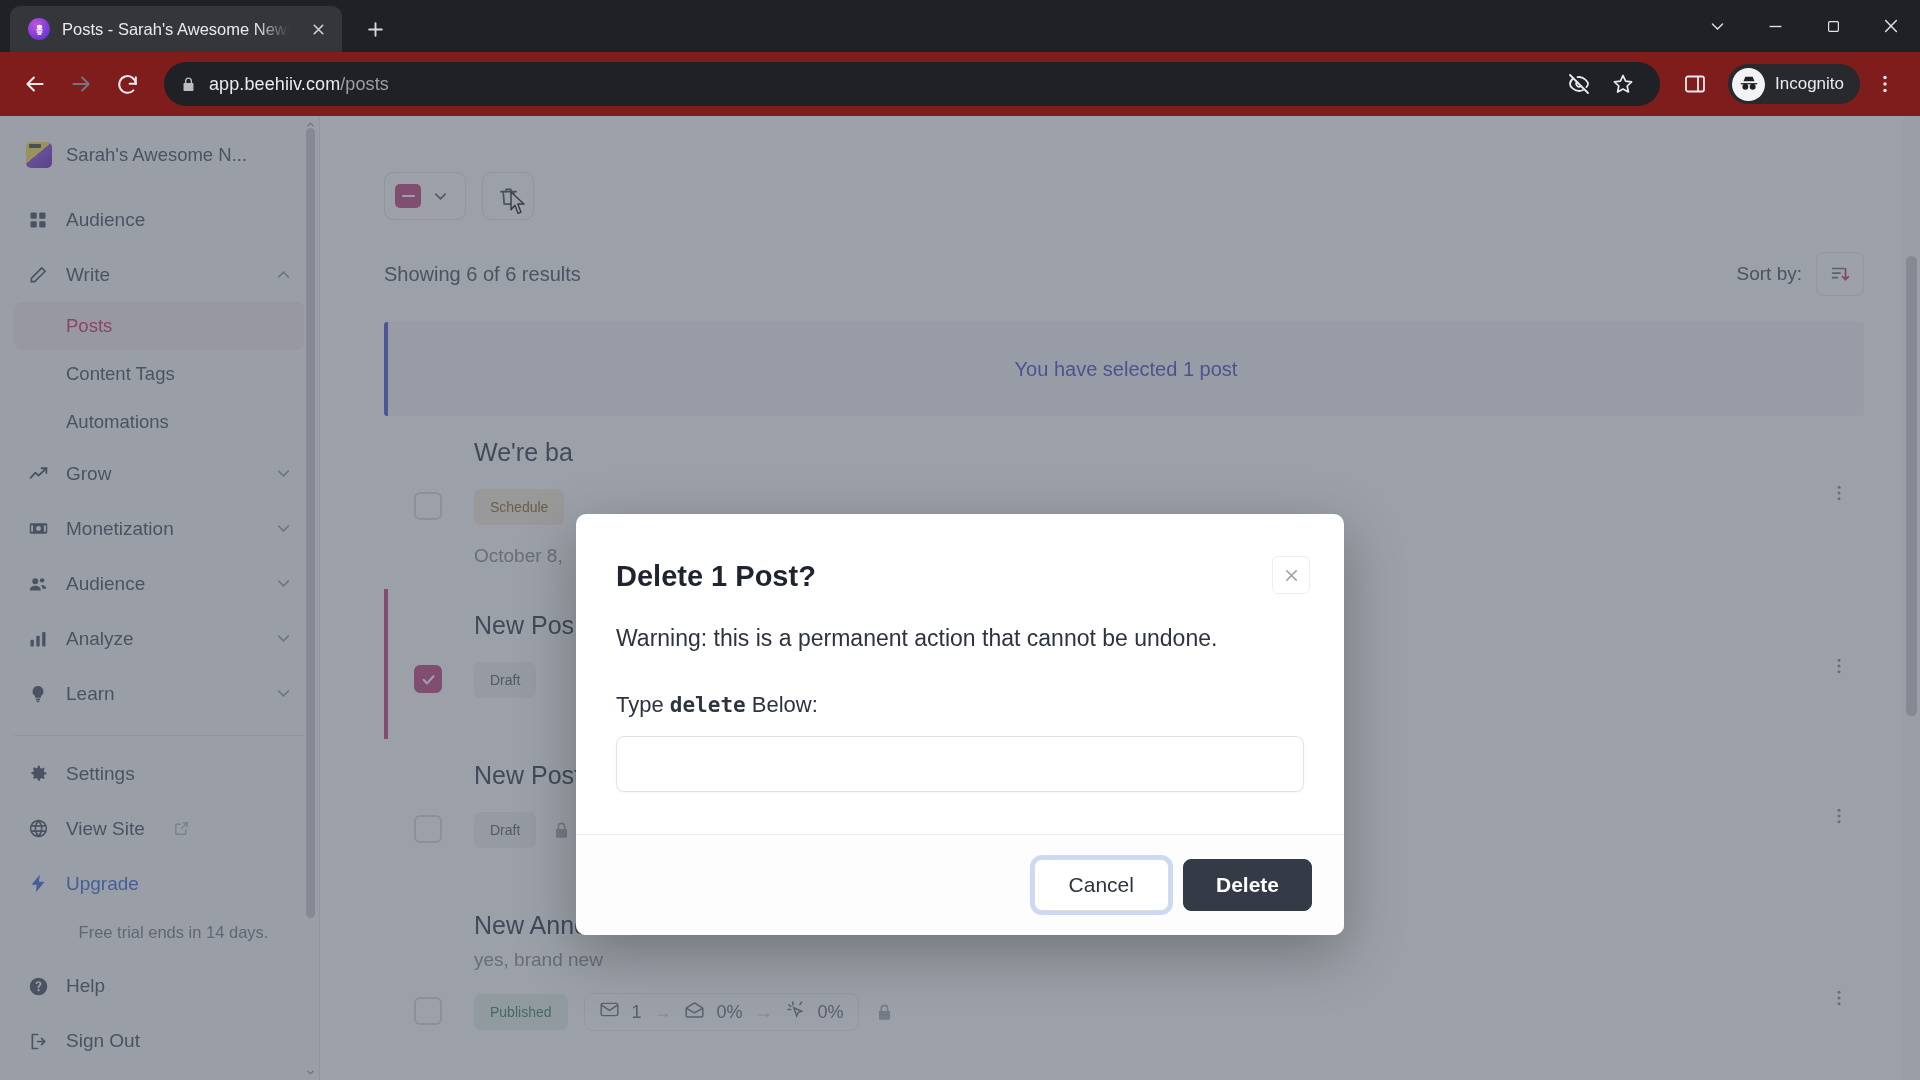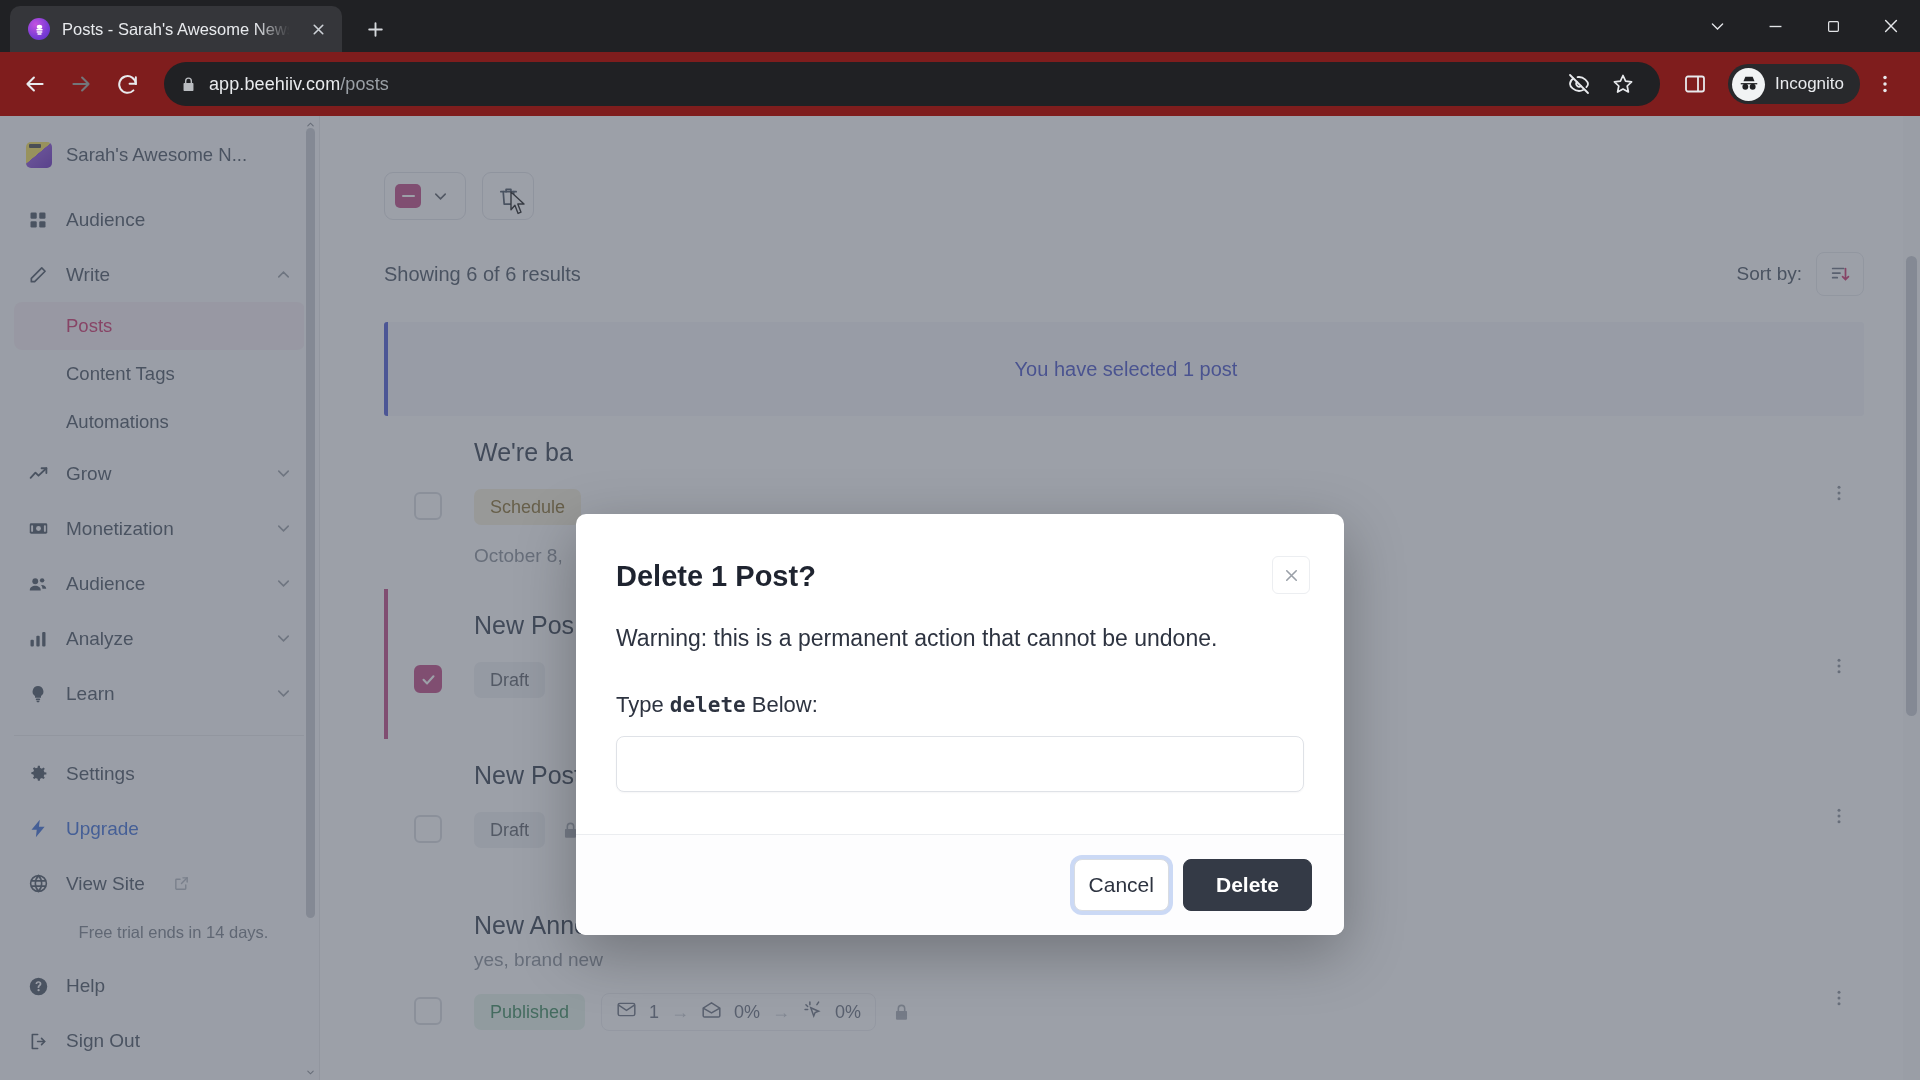--- a/index.html
+++ b/index.html
@@ -201,21 +201,21 @@
     border: 2px solid #d9dce1; background: #fff;
   }
   .post-cb.checked {
     background: #c24b86; border-color: #c24b86;
     display: flex; align-items: center; justify-content: center;
   }
   .post-title { font-size: 25px; color: #374151; }
   .post-sub { font-size: 19px; color: #8b919a; margin-top: 9px; }
   .post-meta { display: flex; align-items: center; gap: 16px; margin-top: 22px; }
   .badge {
-    height: 36px; padding: 0 16px; border-radius: 7px; font-size: 18px;
+    height: 36px; padding: 0 16px; border-radius: 7px; font-size: 14px;
     display: flex; align-items: center;
   }
   .badge.scheduled { background: #f7f0dc; color: #8a7030; }
   .badge.draft { background: #f0f1f3; color: #5d636c; }
   .badge.published { background: #e6f4ec; color: #3c8b5d; }
   .stats {
     display: flex; align-items: center; gap: 12px; height: 38px;
     border: 1px solid #edeef1; border-radius: 8px; padding: 0 14px;
     color: #6b7280; font-size: 18px;
   }
@@ -262,21 +262,21 @@
     border: 1px solid #dfe2e7; border-radius: 8px; background: #fff;
     font-size: 20px; padding: 0 16px; color: #2d3340;
     font-family: "Liberation Sans", sans-serif;
     box-shadow: 0 1px 2px rgba(16,24,40,.04);
   }
   .modal-footer {
     border-top: 1px solid #ebedf0; background: #fdfdfe;
     padding: 24px 32px; display: flex; justify-content: flex-end; gap: 14px;
   }
   .btn-cancel {
-    height: 52px; padding: 0 14px; border-radius: 8px;
+    height: 52px; padding: 0 34px; border-radius: 8px;
     background: #fff; border: 1px solid #d8dce2; color: #2d3340; font-size: 21px;
     box-shadow: 0 0 0 4px rgba(110,150,230,.35);
     font-family: "Liberation Sans", sans-serif;
   }
   .btn-delete {
     height: 52px; padding: 0 32px; border-radius: 8px;
     background: #343a46; border: 1px solid #343a46; color: #ffffff; font-size: 21px;
     font-weight: bold;
     font-family: "Liberation Sans", sans-serif;
   }
@@ -529,45 +529,45 @@
 
         <div class="nav-item">
           <span class="ico">
             <svg width="21" height="21" viewBox="0 0 24 24" fill="currentColor">
                 <path d="M12 8.2a3.8 3.8 0 1 0 0 7.6 3.8 3.8 0 0 0 0-7.6zm9 4.9v-2.2l-2.3-.4a7 7 0 0 0-.8-1.9l1.3-1.9-1.5-1.5-1.9 1.3a7 7 0 0 0-1.9-.8L13.5 3h-2.2l-.4 2.3a7 7 0 0 0-1.9.8L7.1 4.8 5.6 6.3l1.3 1.9a7 7 0 0 0-.8 1.9L3.8 10.5v2.2l2.3.4a7 7 0 0 0 .8 1.9l-1.3 1.9 1.5 1.5 1.9-1.3a7 7 0 0 0 1.9.8l.4 2.3h2.2l.4-2.3a7 7 0 0 0 1.9-.8l1.9 1.3 1.5-1.5-1.3-1.9a7 7 0 0 0 .8-1.9z"></path>
               </svg>
           </span>
           <span>Settings</span>
         </div>
 
-        <div class="nav-item upgrade">
-          <span class="ico">
-            <svg width="21" height="21" viewBox="0 0 24 24" fill="currentColor">
-                <path d="M13.5 2L4 13.5h6L9 22l10-12h-6.5z"></path>
-              </svg>
-          </span>
-          <span>Upgrade</span>
-        </div>
-
         <div class="nav-item">
           <span class="ico">
             <svg width="21" height="21" viewBox="0 0 24 24" stroke="currentColor" stroke-width="1.8" fill="none">
                 <circle cx="12" cy="12" r="9"></circle>
                 <path d="M3.6 9h16.8M3.6 15h16.8"></path>
                 <path d="M12 3c2.4 2.5 3.6 5.6 3.6 9s-1.2 6.5-3.6 9c-2.4-2.5-3.6-5.6-3.6-9S9.6 5.5 12 3z"></path>
               </svg>
           </span>
           <span>View Site</span>
           <span style="margin-left:12px;color:#b3b8c0;display:flex">
             <svg width="17" height="17" viewBox="0 0 24 24" stroke="currentColor" stroke-width="2" fill="none" stroke-linecap="round" stroke-linejoin="round">
                 <path d="M14 4h6v6"></path>
                 <path d="M20 4l-8 8"></path>
                 <path d="M18 14v5a1 1 0 0 1-1 1H5a1 1 0 0 1-1-1V7a1 1 0 0 1 1-1h5"></path>
               </svg>
           </span>
+        </div>
+
+        <div class="nav-item upgrade">
+          <span class="ico">
+            <svg width="21" height="21" viewBox="0 0 24 24" fill="currentColor">
+                <path d="M13.5 2L4 13.5h6L9 22l10-12h-6.5z"></path>
+              </svg>
+          </span>
+          <span>Upgrade</span>
         </div>
       </nav>
 
       <div class="bottom-nav">
         <div class="trial">Free trial ends in 14 days.</div>
         <div class="nav" style="padding-top:14px">
           <div class="nav-item">
             <span class="ico">
               <svg width="21" height="21" viewBox="0 0 24 24" fill="currentColor">
                   <path d="M12 2a10 10 0 1 0 0 20 10 10 0 0 0 0-20zm.1 15.5a1.3 1.3 0 1 1 0-2.6 1.3 1.3 0 0 1 0 2.6zm1.8-6c-.8.7-1 1-1 1.7v.4h-1.9v-.6c0-1.2.4-1.9 1.4-2.7.7-.6.9-.9.9-1.4 0-.7-.5-1.2-1.3-1.2-.8 0-1.4.5-1.5 1.4H8.6c.1-1.9 1.4-3 3.4-3 2 0 3.3 1.1 3.3 2.7 0 1-.4 1.7-1.4 2.7z"></path>

